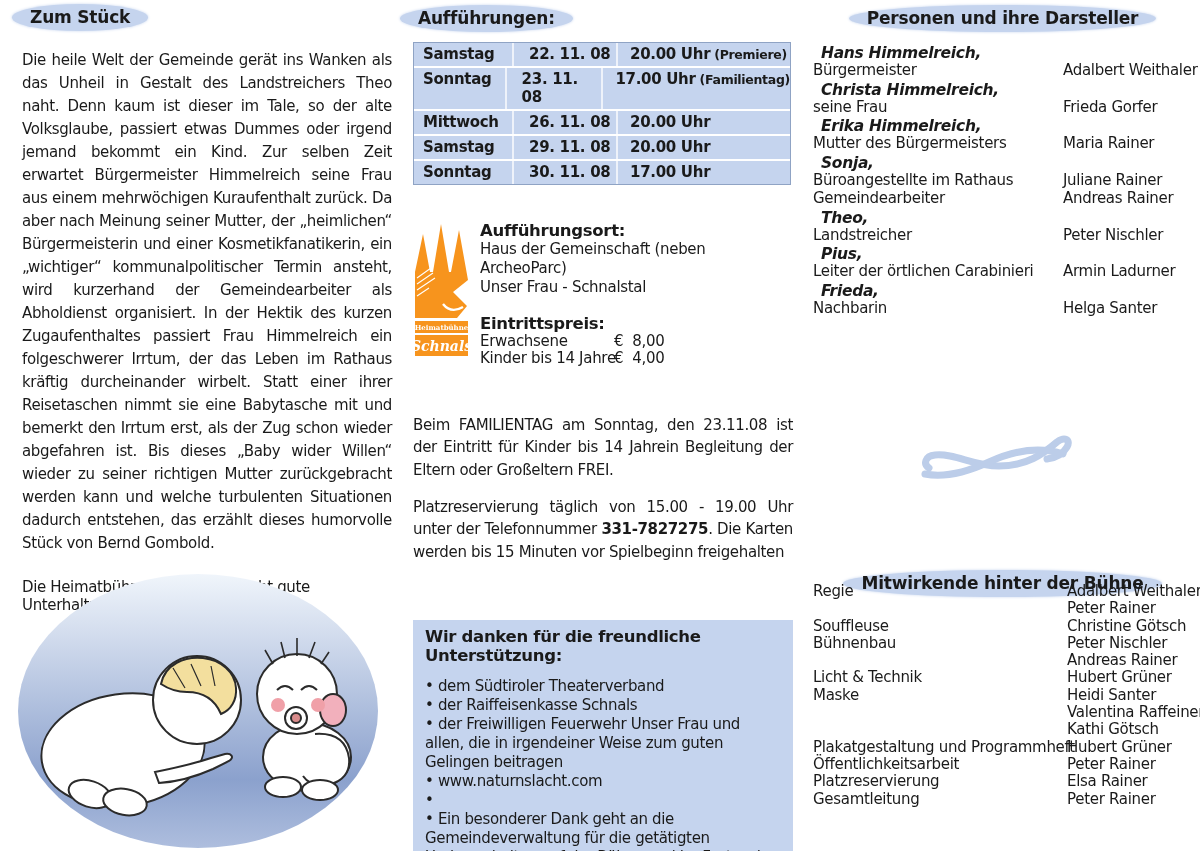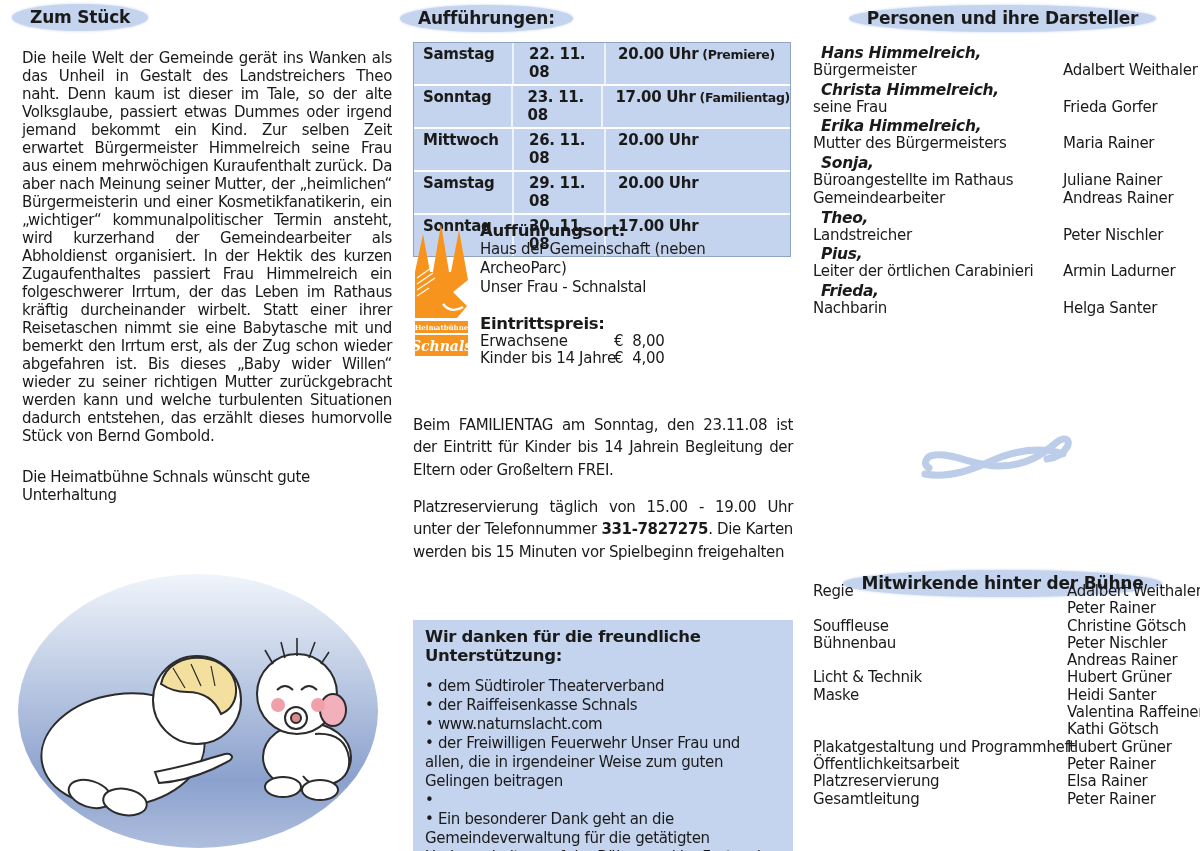--- a/index.html
+++ b/index.html
@@ -23,37 +23,37 @@
     display:inline-block;background:var(--panel_blue);
     border-radius:50%;padding:3px 18px 4px 18px;
     font-size:17px;font-weight:bold;letter-spacing:-0.2px;
     box-shadow:0 0 3px var(--panel_blue);
     white-space:nowrap;
   }
   
   .col-left{position:absolute;left:22px;top:4px;width:370px;}
   .col-left .pill{margin-left:-10px;}
   .synopsis{
-    margin-top:18px;font-size:15px;line-height:18px;letter-spacing:-0.35px;
+    margin-top:18px;font-size:15px;line-height:23px;letter-spacing:-0.35px;
     text-align:justify;
   }
   .closing{margin-top:23px;font-size:15px;letter-spacing:-0.35px;}
   .babies{position:absolute;left:15px;top:572px;width:366px;height:279px;}
   
   .col-mid{position:absolute;left:413px;top:0;width:380px;}
   .mid-pill{position:absolute;left:-13px;top:5px;}
   .schedule{
     position:absolute;left:0;top:42px;width:378px;
     border:1px solid var(--table_border);
   }
   .srow{display:flex;background:var(--panel_blue);}
   .srow + .srow{border-top:2px solid #fff;}
   .srow > div{font-size:15px;font-weight:bold;letter-spacing:-0.3px;padding:2px 0 3px 9px;}
   .c-day{width:100px;border-right:2px solid var(--row_divider);}
-  .c-date{width:92px;border-right:2px solid var(--row_divider);padding-left:15px !important;}
+  .c-date{width:104px;border-right:2px solid var(--row_divider);padding-left:15px !important;}
   .c-time{flex:1;padding-left:12px !important;white-space:nowrap;}
   .t-note{font-size:12.5px;font-weight:bold;margin-left:4px;}
   .logo{position:absolute;left:0;top:222px;width:58px;height:134px;}
   .venue-block{position:absolute;left:67px;top:221px;width:313px;font-size:15px;line-height:19px;letter-spacing:-0.3px;}
   .venue-label,.price-label{font-size:16.5px;font-weight:bold;letter-spacing:-0.3px;}
   .price-block{position:absolute;left:67px;top:315px;width:313px;font-size:15px;line-height:17.5px;letter-spacing:-0.3px;}
   .price-row{position:relative;}
   .price-amount{position:absolute;left:134px;top:0;white-space:pre;}
   .para{
     position:absolute;left:0;width:380px;
@@ -193,22 +193,22 @@
   </div>
 
   <p class="para para-familientag">Beim FAMILIENTAG am Sonntag, den 23.11.08 ist der Eintritt für Kinder bis 14 Jahrein Begleitung der Eltern oder Großeltern FREI.</p>
 
   <p class="para para-reservation"><span>Platzreservierung täglich von 15.00 - 19.00 Uhr unter der Telefonnummer </span><span class="phone-bold">331-7827275</span><span>. Die Karten werden bis 15 Minuten vor Spielbeginn freigehalten</span></p>
 
   <div class="thanks-box">
     <div class="thanks-title">Wir danken für die freundliche Unterstützung:</div>
     <div class="thanks-item">• dem Südtiroler Theaterverband</div>
     <div class="thanks-item">• der Raiffeisenkasse Schnals</div>
+    <div class="thanks-item">• der Freiwilligen Feuerwehr Unser Frau und allen, die in irgendeiner Weise zum guten Gelingen beitragen</div>
     <div class="thanks-item">• www.naturnslacht.com</div>
-    <div class="thanks-item">• der Freiwilligen Feuerwehr Unser Frau und allen, die in irgendeiner Weise zum guten Gelingen beitragen</div>
     <div class="thanks-item">•</div>
     <div class="thanks-item">• Ein besonderer Dank geht an die Gemeindeverwaltung für die getätigten Umbauarbeiten auf der Bühne und im Festsaal sowie für den Ankauf der neuen Bühnenvorhänge und der Podeste.</div>
   </div>
 </div>
 
 <div class="col-right">
   <div class="right-pill-wrap cast-pill-wrap">
     <span class="pill">Personen und ihre Darsteller</span>
   </div>
 

